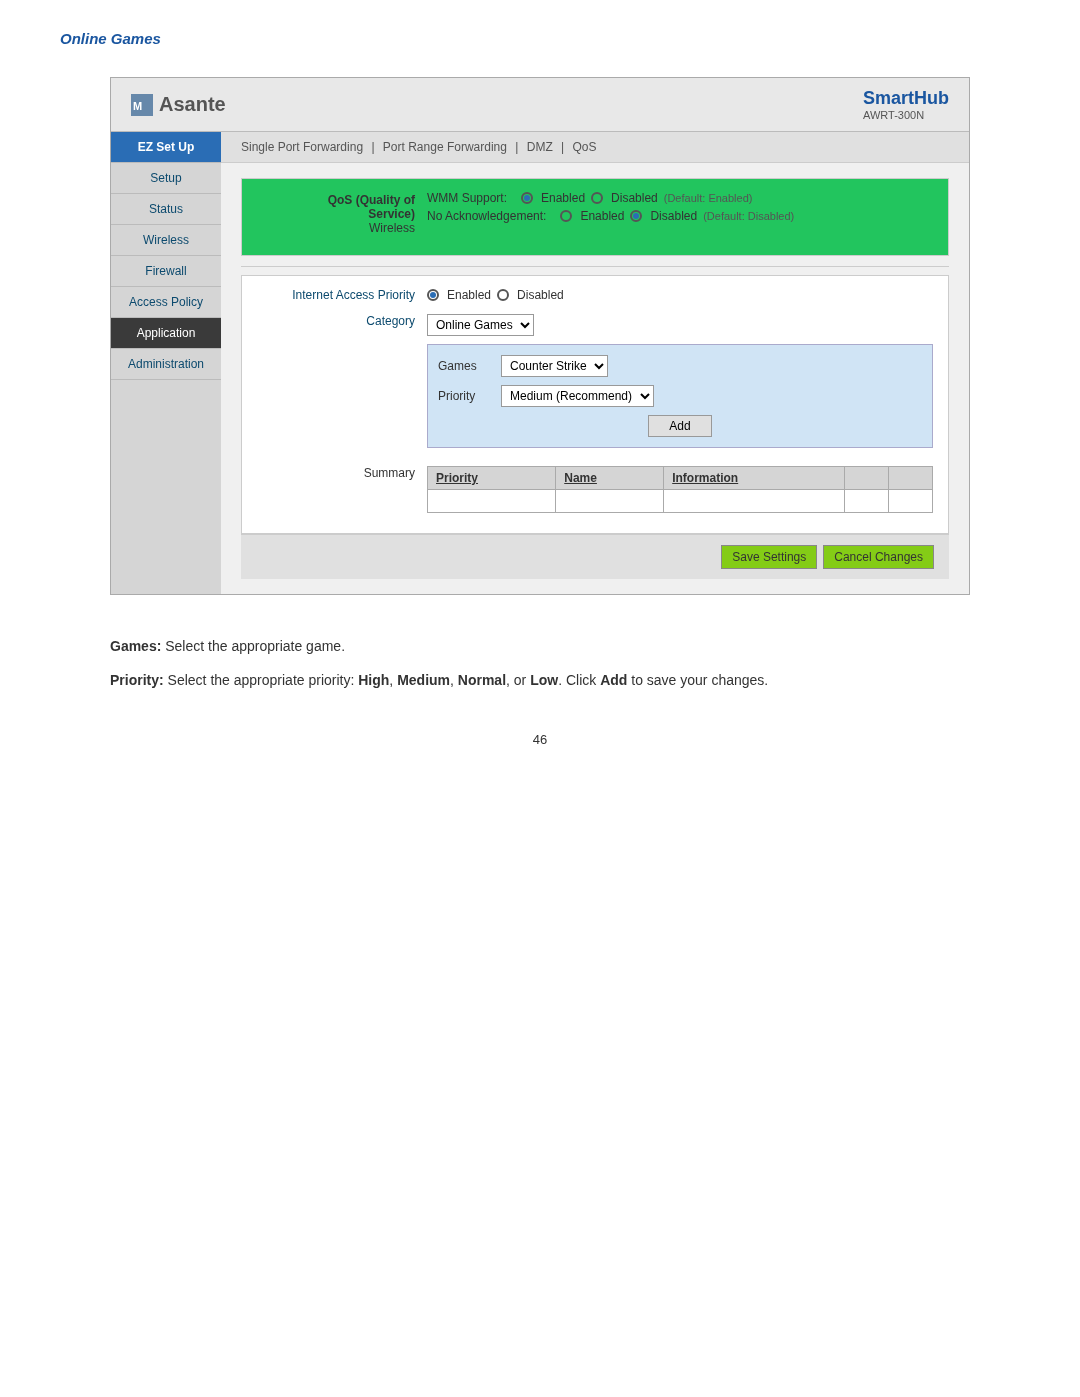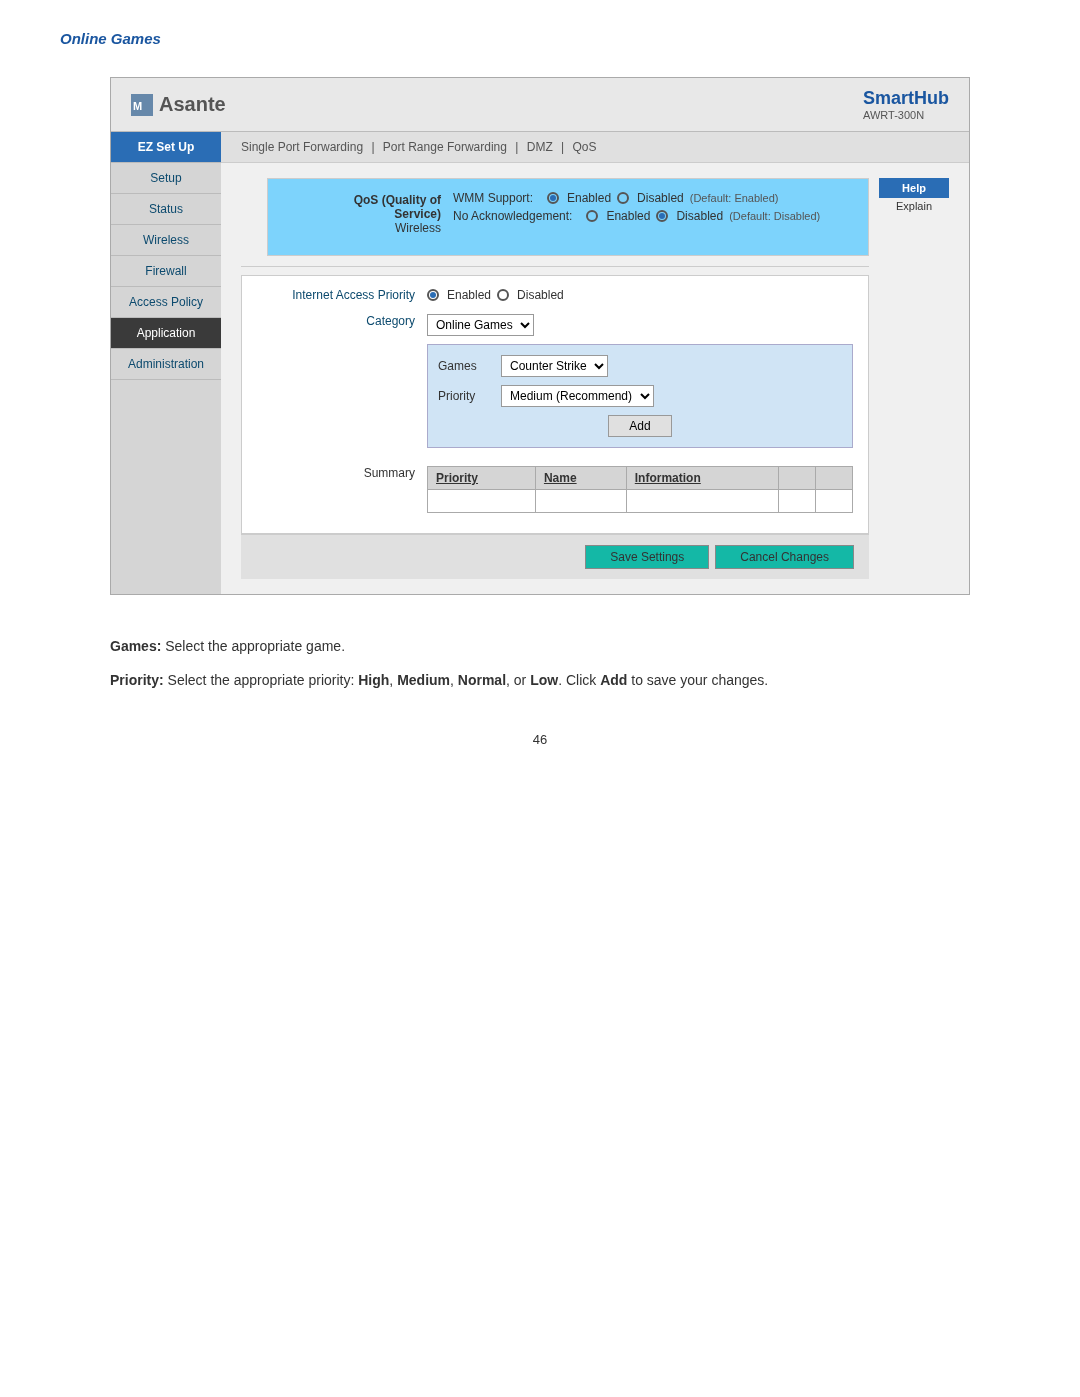--- a/index.html
+++ b/index.html
@@ -137,25 +137,24 @@
       color: white;
       padding: 4px 8px;
       font-size: 11px;
       font-weight: bold;
       cursor: pointer;
       display: block;
       margin-bottom: 2px;
     }
 
     .section-box {
-      background: #7dd3fc;
+      background: #22c55e;
       border: 1px solid #ccc;
       padding: 12px 15px;
       margin-bottom: 10px;
-      margin-left: 26px;
     }
 
     .section-row {
       display: flex;
       align-items: flex-start;
       margin-bottom: 8px;
     }
 
     .section-label {
       width: 170px;
@@ -295,23 +294,23 @@
     .footer-buttons {
       display: flex;
       justify-content: flex-end;
       padding: 10px 15px;
       gap: 6px;
       background: #e0e0e0;
       border-top: 1px solid #ccc;
     }
 
     .footer-btn {
-      background: #14b8a6;
+      background: #84cc16;
       border: 1px solid #888;
-      padding: 4px 24px;
+      padding: 4px 10px;
       font-size: 12px;
       cursor: pointer;
       color: #333;
     }
 
     
     .desc-text {
       width: 860px;
       margin: 0 auto 20px auto;
       font-size: 14px;
@@ -512,24 +511,20 @@
 
           </div>
 
           <div class="footer-buttons">
             <button class="footer-btn">Save Settings</button>
             <button class="footer-btn">Cancel Changes</button>
           </div>
 
         </div>
 
-        <div class="help-panel">
-          <div class="help-btn">Help</div>
-          <div style="font-size:11px; color:#333;">Explain</div>
-        </div>
       </div>
 
     </div>
   </div>
 </div>
 
 <div class="desc-text">
   <p>
     <strong>Games:</strong>
     <span> Select the appropriate game.</span>

